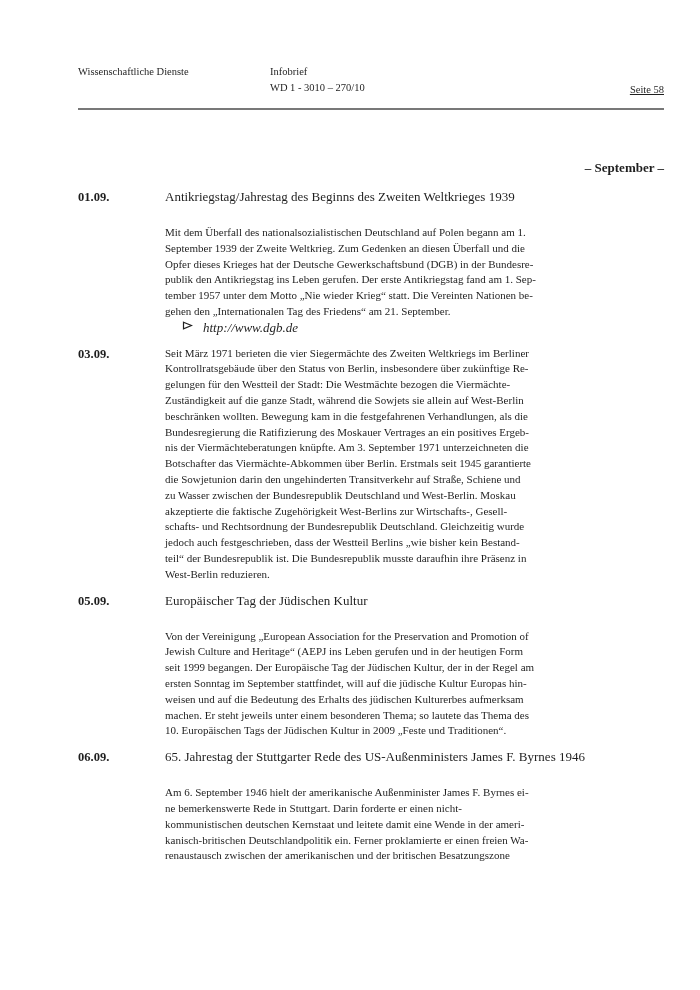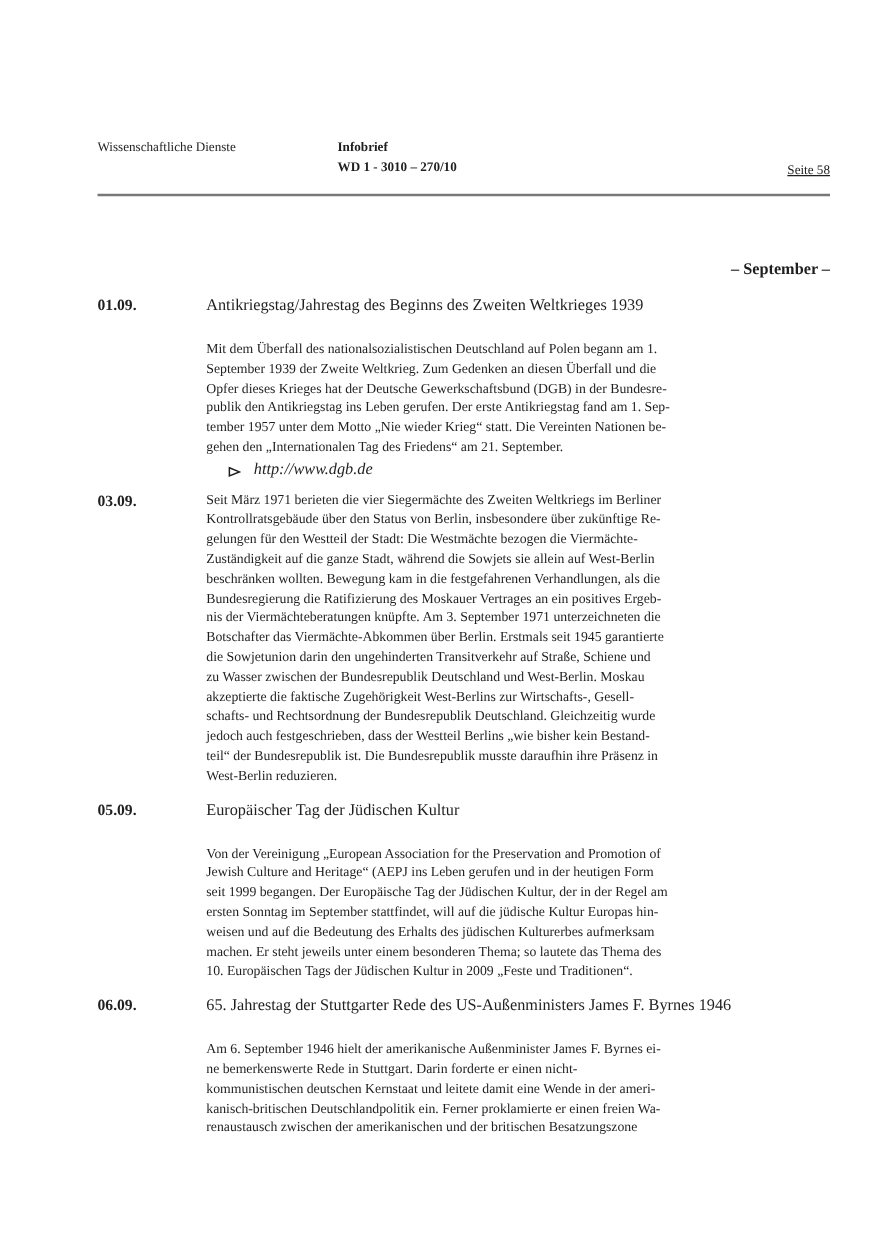--- a/index.html
+++ b/index.html
@@ -14,31 +14,30 @@
     background: #ffffff;
     color: #1f1f1f;
     font-family: "Liberation Serif", "DejaVu Serif", serif;
     overflow: hidden;
   }
   .inner {
     position: absolute;
     left: 78px;
     top: 64px;
     width: 586px;
-    margin-top: 47px;
   }
   
   .doc-header {
     position: relative;
     height: 32px;
     font-size: 10.5px;
     line-height: 16px;
   }
   .h-org    { position: absolute; left: 0;     top: 0; white-space: pre; }
-  .h-center { position: absolute; left: 192px; top: 0; white-space: pre; font-weight: bold; }
+  .h-center { position: absolute; left: 192px; top: 0; white-space: pre; }
   .h-page   { position: absolute; right: 0;    top: 18px; white-space: pre; text-decoration: underline; }
   .rule {
     margin-top: 12px;
     border-top: 2px solid #787878;
     height: 0;
   }
   
   .month {
     margin-top: 50px;
     margin-bottom: 13px;
@@ -70,21 +69,21 @@
     white-space: pre;
   }
   .e-body {
     margin: 0;
     font-size: 11px;
     line-height: 15.8px;
     white-space: pre;
   }
   .e-linkrow {
     display: flex;
-    align-items: flex-end;
+    align-items: flex-start;
     padding-left: 17px;
     font-size: 13px;
     line-height: 15.8px;
     height: 15.8px;
   }
   .arrow {
     display: inline-flex;
     width: 11px;
     height: 11px;
     margin-right: 10px;

